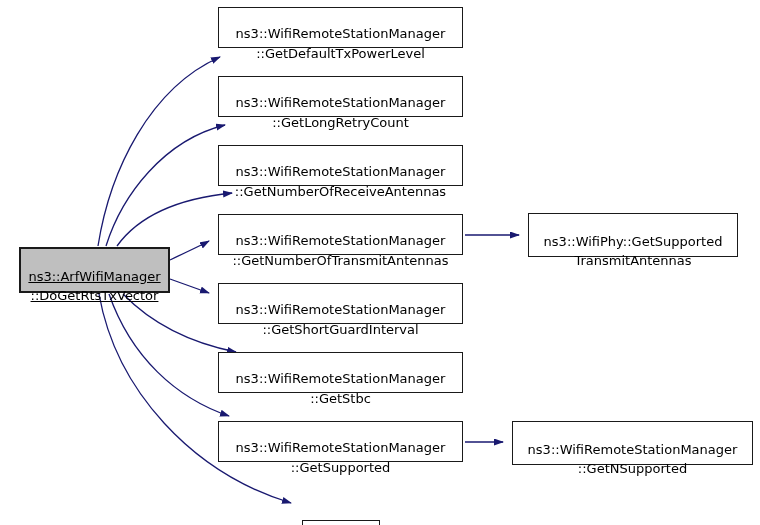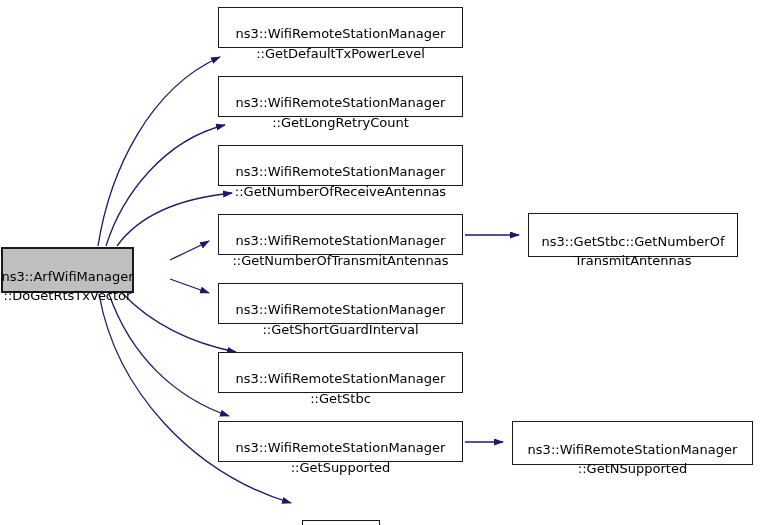--- a/index.html
+++ b/index.html
@@ -52,21 +52,21 @@
     <path class="edge" d="M117,246 C140,214 183,198 232,193" marker-end="url(#arrow)"></path>
     <path class="edge" d="M170,260 C184,253 198,247 209,241" marker-end="url(#arrow)"></path>
     <path class="edge" d="M170,279 C184,284 198,289 209,293" marker-end="url(#arrow)"></path>
     <path class="edge" d="M123,294 C156,328 196,344 236,352" marker-end="url(#arrow)"></path>
     <path class="edge" d="M109,294 C131,357 176,398 229,416" marker-end="url(#arrow)"></path>
     <path class="edge" d="M99,294 C116,390 192,473 291,503" marker-end="url(#arrow)"></path>
     <path class="edge" d="M465,235 L519,235" marker-end="url(#arrow)"></path>
     <path class="edge" d="M465,442 L503,442" marker-end="url(#arrow)"></path>
   </svg>
 
-  <div class="node highlight" style="left:1px;top:247px;width:133px;height:46px;">
+  <div class="node highlight" style="left:19px;top:247px;width:151px;height:46px;text-decoration:underline;">
     <span class="label">ns3::ArfWifiManager
 ::DoGetRtsTxVector</span>
   </div>
 
   <div class="node" style="left:218px;top:7px;width:245px;height:41px;">
     <span class="label">ns3::WifiRemoteStationManager
 ::GetDefaultTxPowerLevel</span>
   </div>
 
   <div class="node" style="left:218px;top:76px;width:245px;height:41px;">
@@ -97,21 +97,21 @@
   <div class="node" style="left:218px;top:421px;width:245px;height:41px;">
     <span class="label">ns3::WifiRemoteStationManager
 ::GetSupported</span>
   </div>
 
   <div class="node" style="left:302px;top:520px;width:78px;height:26px;">
     <span class="label">ns3::Min</span>
   </div>
 
   <div class="node" style="left:528px;top:213px;width:210px;height:44px;">
-    <span class="label">ns3::GetStbc::GetNumberOf
+    <span class="label">ns3::WifiPhy::GetSupported
 TransmitAntennas</span>
   </div>
 
   <div class="node" style="left:512px;top:421px;width:241px;height:44px;">
     <span class="label">ns3::WifiRemoteStationManager
 ::GetNSupported</span>
   </div>
 
 </div>
 

